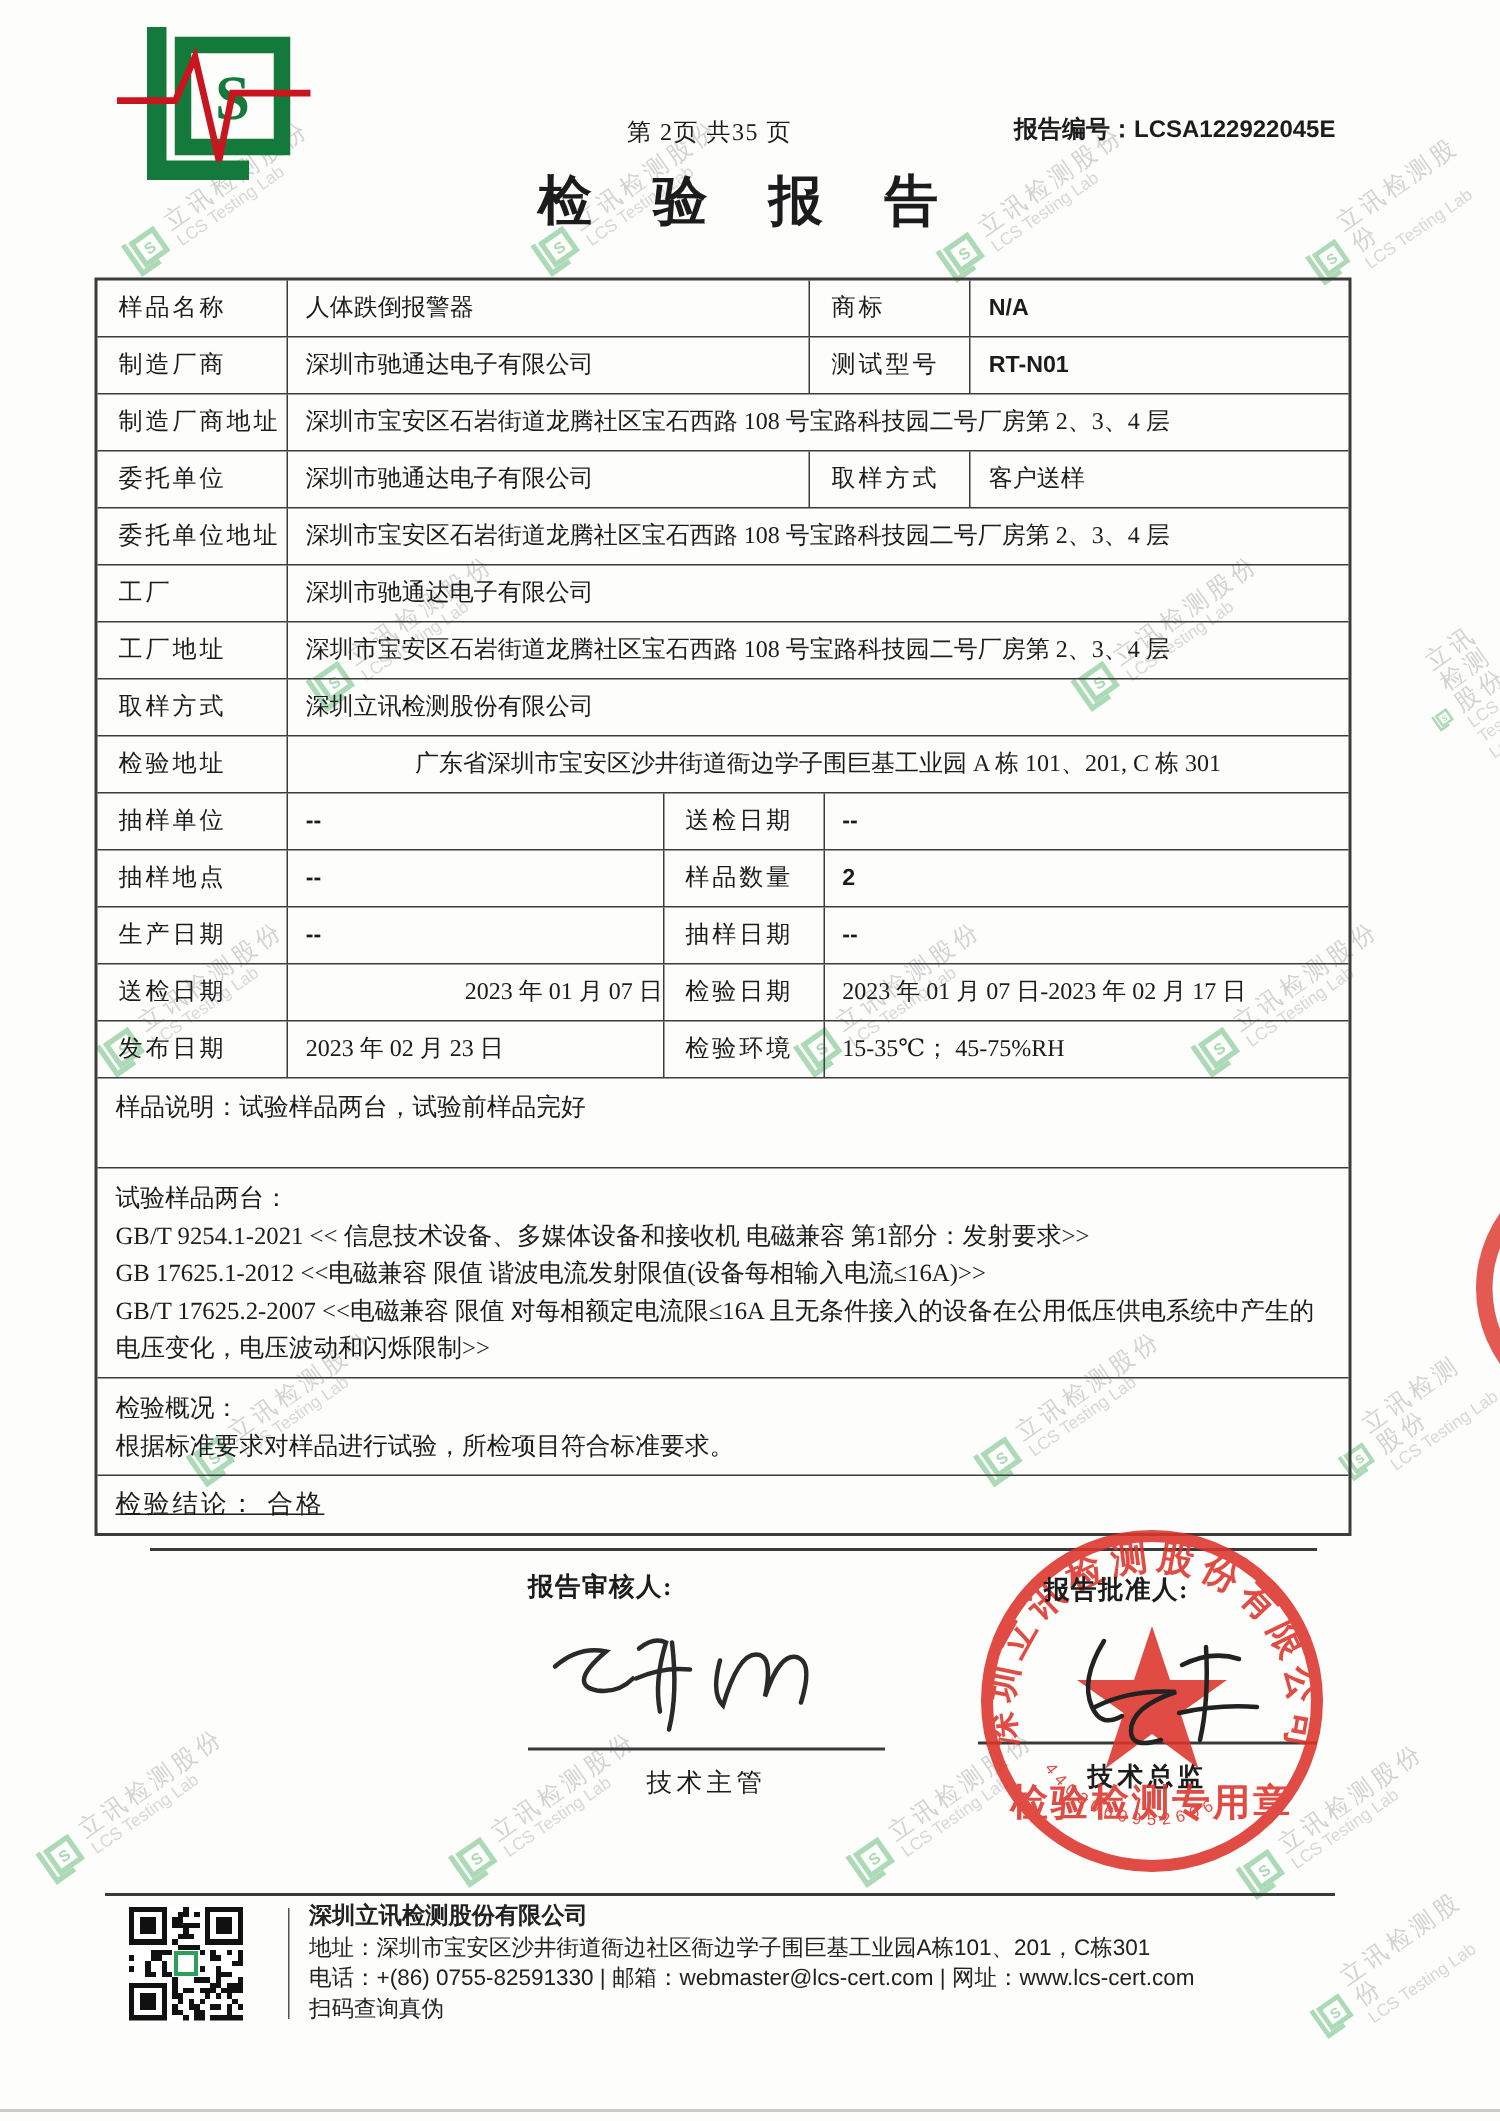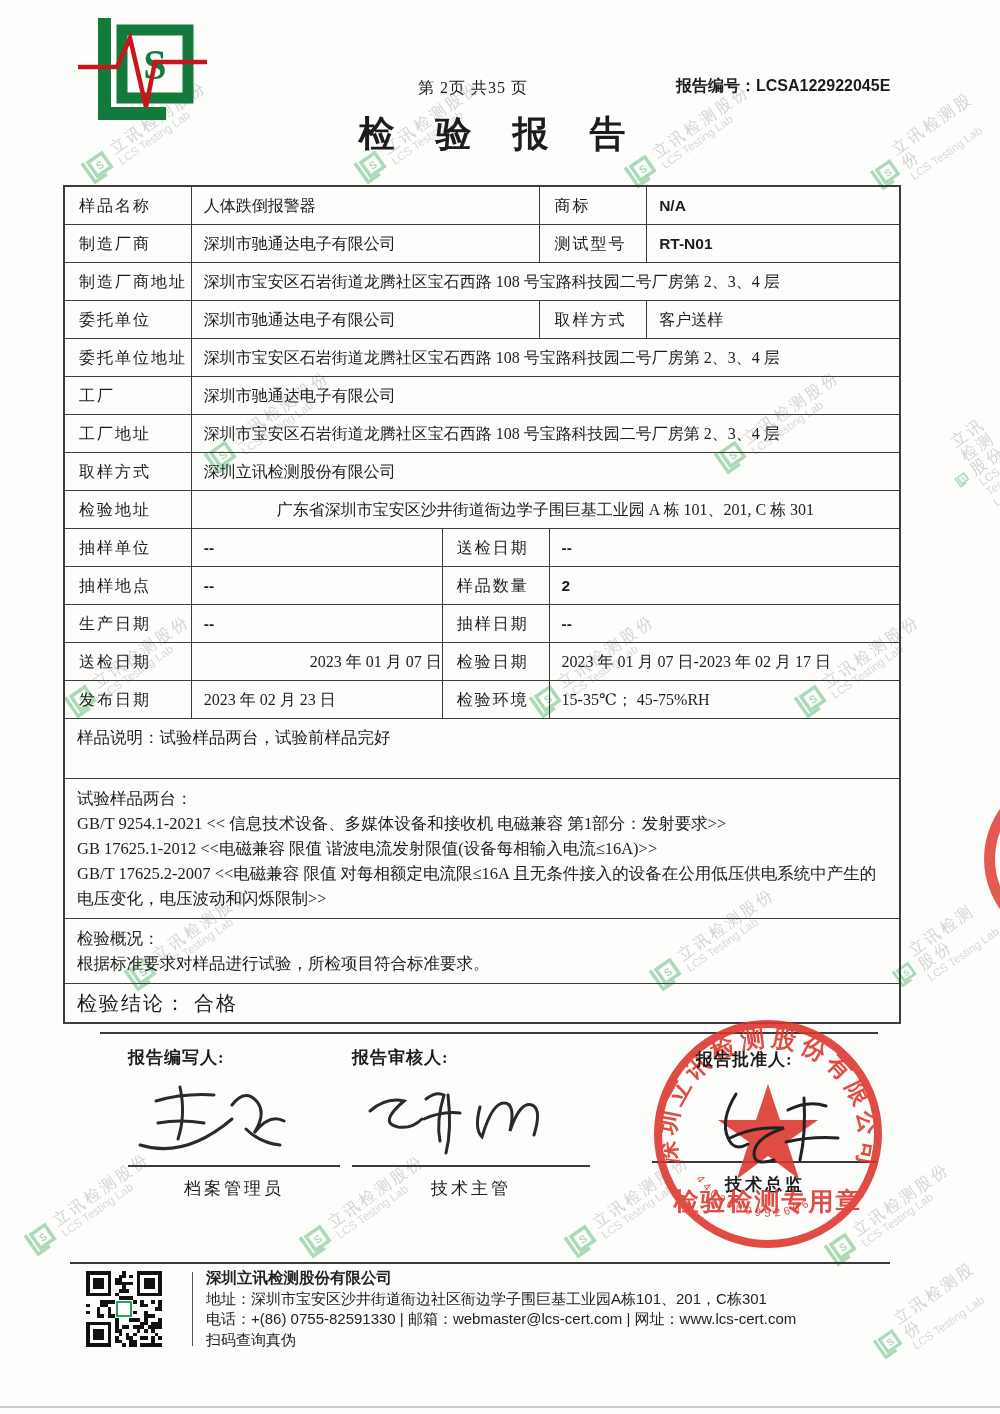--- a/index.html
+++ b/index.html
@@ -31,22 +31,22 @@
   .cell{box-sizing:border-box;border-right:1.5px solid #3c3c3c;
         font-size:16px;line-height:37px;height:37px;white-space:nowrap;overflow:hidden;}
   .cell:last-child{border-right:none;}
   .lab{padding-left:14px;letter-spacing:2px;}
   .val{padding-left:12px;}
   .val.latin{font-family:"Liberation Sans",sans-serif;font-weight:bold;font-size:15.5px;}
   .val.center{text-align:center;padding-left:0;}
   .block{padding:7px 12px;font-size:16.5px;line-height:25px;border-bottom:1.5px solid #3c3c3c;}
   .block .gb{font-family:"Liberation Serif",serif;}
   .note-row{height:45px;line-height:24px;}
-  .concl-row{height:38px;line-height:38px;font-size:20px;padding:0 12px;
-             border-bottom:none;letter-spacing:2px;}
+  .concl-row{height:38px;line-height:38px;font-size:17px;padding:0 12px;
+             border-bottom:none;letter-spacing:2px;text-decoration:underline;}
   
   .sig-rule{position:absolute;left:100px;top:1032px;width:778px;height:0;
             border-top:2.5px solid #3a3a3a;z-index:1;}
   .sig-col{position:absolute;z-index:1;}
   .sig-label{font-size:17px;font-weight:bold;letter-spacing:1px;}
   .sig-art{display:block;margin-top:2px;}
   .sig-line{border-top:2px solid #3a3a3a;margin-top:2px;}
   .sig-role{text-align:center;font-size:17px;letter-spacing:3px;padding-top:10px;}
   .stamp{position:absolute;left:648px;top:1014px;width:240px;height:240px;z-index:3;
          opacity:.88;pointer-events:none;}
@@ -382,35 +382,20 @@
       </div>
       <div class="block">
         <div>检验概况：</div>
         <div>根据标准要求对样品进行试验，所检项目符合标准要求。</div>
       </div>
       <div class="block concl-row">检验结论：  合格</div>
     </div>
 
   <div class="sig-rule"></div>
 
-  <div class="sig-col" style="left:128px;top:1046px;width:212px;">
-    <div class="sig-label">报告编写人:</div>
-    <svg class="sig-art" width="190" height="92" viewBox="0 0 190 92">
-      <g fill="none" stroke="#2a2a2a" stroke-width="3" stroke-linecap="round">
-        <path d="M28,30 q28,-8 58,-6"></path>
-        <path d="M52,16 q6,28 -2,52"></path>
-        <path d="M30,52 q22,-4 46,0"></path>
-        <path d="M12,74 q45,14 92,-26"></path>
-        <path d="M104,34 q14,-18 26,-2 q8,12 -4,30 q16,-20 30,-12"></path>
-        <path d="M118,58 q14,14 34,16"></path>
-      </g>
-    </svg>
-    <div class="sig-line"></div>
-    <div class="sig-role">档案管理员</div>
-  </div>
 
   <div class="sig-col" style="left:352px;top:1046px;width:238px;">
     <div class="sig-label">报告审核人:</div>
     <svg class="sig-art" width="215" height="92" viewBox="0 0 215 92">
       <g fill="none" stroke="#2a2a2a" stroke-width="3" stroke-linecap="round">
         <path d="M18,40 q16,-14 34,-10 q-26,22 -6,26 q14,2 24,-8"></path>
         <path d="M74,28 q10,-8 18,-4 q-8,26 -4,46"></path>
         <path d="M72,48 q18,-8 36,-6"></path>
         <path d="M96,24 q4,34 -2,58"></path>
         <path d="M128,36 q-6,22 2,30 q10,-34 22,-34 q12,0 6,28 q10,-30 22,-26 q10,4 2,30"></path>

